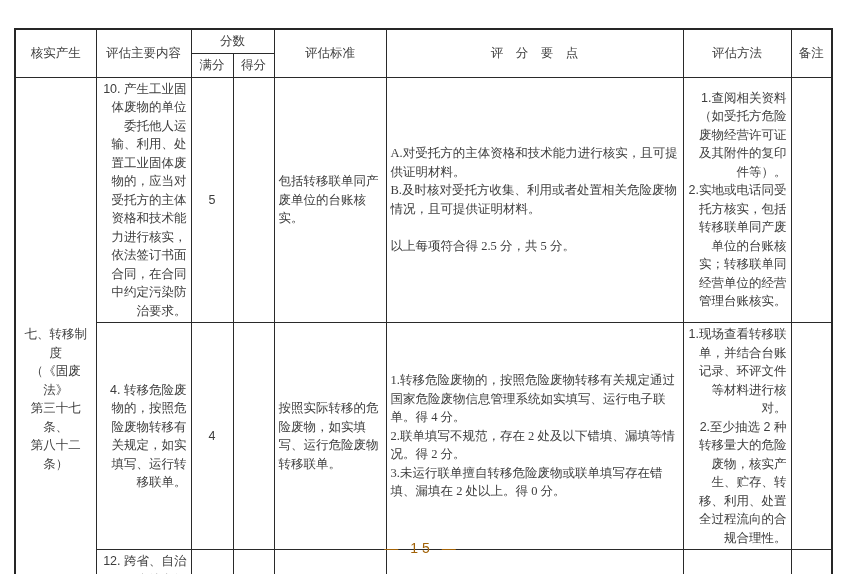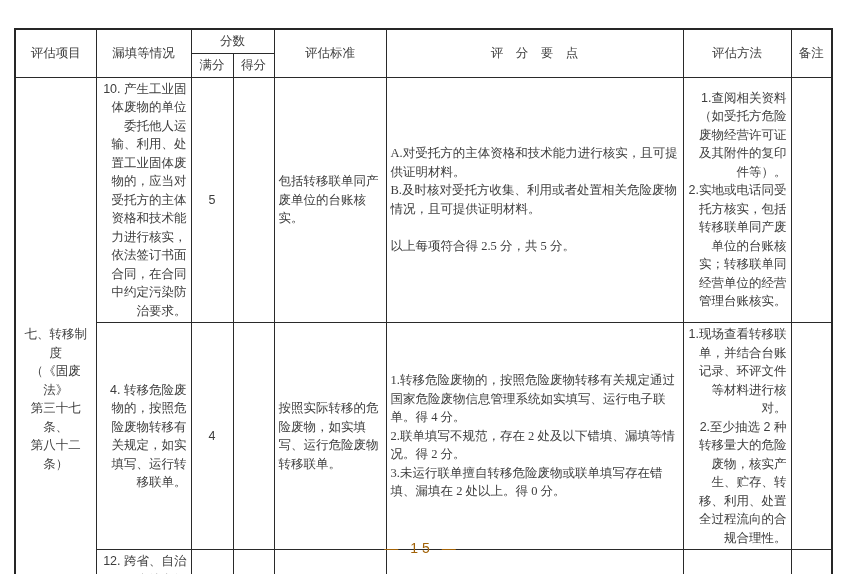--- a/index.html
+++ b/index.html
@@ -66,22 +66,22 @@
       <col style="width:95px">
       <col style="width:42px">
       <col style="width:41px">
       <col style="width:112px">
       <col style="width:297px">
       <col style="width:108px">
       <col style="width:41px">
     </colgroup>
     <thead>
       <tr class="h1">
-        <th rowspan="2">评估项目</th>
-        <th rowspan="2">漏填等情况</th>
+        <th rowspan="2">核实产生</th>
+        <th rowspan="2">评估主要内容</th>
         <th colspan="2">分数</th>
         <th rowspan="2">评估标准</th>
         <th rowspan="2">评　分　要　点</th>
         <th rowspan="2">评估方法</th>
         <th rowspan="2">备注</th>
       </tr>
       <tr class="h2">
         <th>满分</th>
         <th>得分</th>
       </tr>

